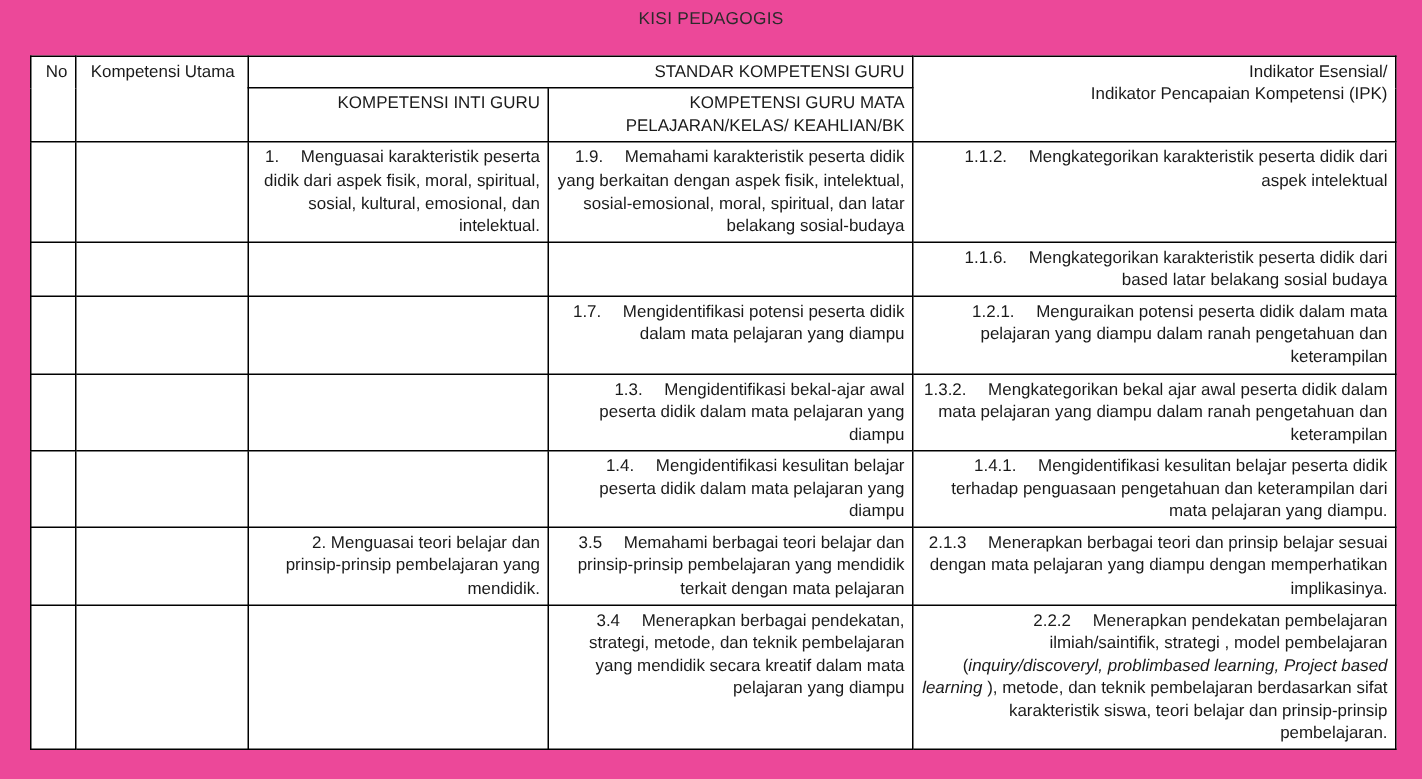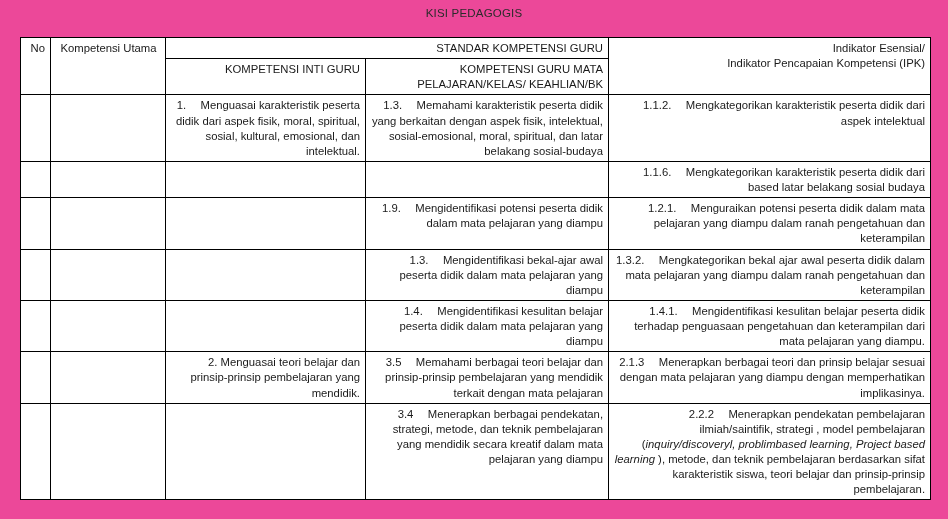--- a/index.html
+++ b/index.html
@@ -120,21 +120,21 @@
             <td class="body-cell">
               <span class="cell-text"></span>
             </td>
             <td class="body-cell">
               <span class="cell-text"></span>
             </td>
             <td class="body-cell">
               <span class="cell-text">1.  Menguasai karakteristik peserta didik dari aspek fisik, moral, spiritual, sosial, kultural, emosional, dan intelektual.</span>
             </td>
             <td class="body-cell">
-              <span class="cell-text">1.3.  Memahami karakteristik peserta didik yang berkaitan dengan aspek fisik, intelektual, sosial-emosional, moral, spiritual, dan latar belakang sosial-budaya</span>
+              <span class="cell-text">1.9.  Memahami karakteristik peserta didik yang berkaitan dengan aspek fisik, intelektual, sosial-emosional, moral, spiritual, dan latar belakang sosial-budaya</span>
             </td>
             <td class="body-cell">
               <span class="cell-text">1.1.2.  Mengkategorikan karakteristik peserta didik dari aspek intelektual</span>
             </td>
           </tr>
           <tr>
             <td class="body-cell">
               <span class="cell-text"></span>
             </td>
             <td class="body-cell">
@@ -154,21 +154,21 @@
             <td class="body-cell">
               <span class="cell-text"></span>
             </td>
             <td class="body-cell">
               <span class="cell-text"></span>
             </td>
             <td class="body-cell">
               <span class="cell-text"></span>
             </td>
             <td class="body-cell">
-              <span class="cell-text">1.9.  Mengidentifikasi potensi peserta didik dalam mata pelajaran yang diampu</span>
+              <span class="cell-text">1.7.  Mengidentifikasi potensi peserta didik dalam mata pelajaran yang diampu</span>
             </td>
             <td class="body-cell">
               <span class="cell-text">1.2.1.  Menguraikan potensi peserta didik dalam mata pelajaran yang diampu dalam ranah pengetahuan dan keterampilan</span>
             </td>
           </tr>
           <tr>
             <td class="body-cell">
               <span class="cell-text"></span>
             </td>
             <td class="body-cell">

